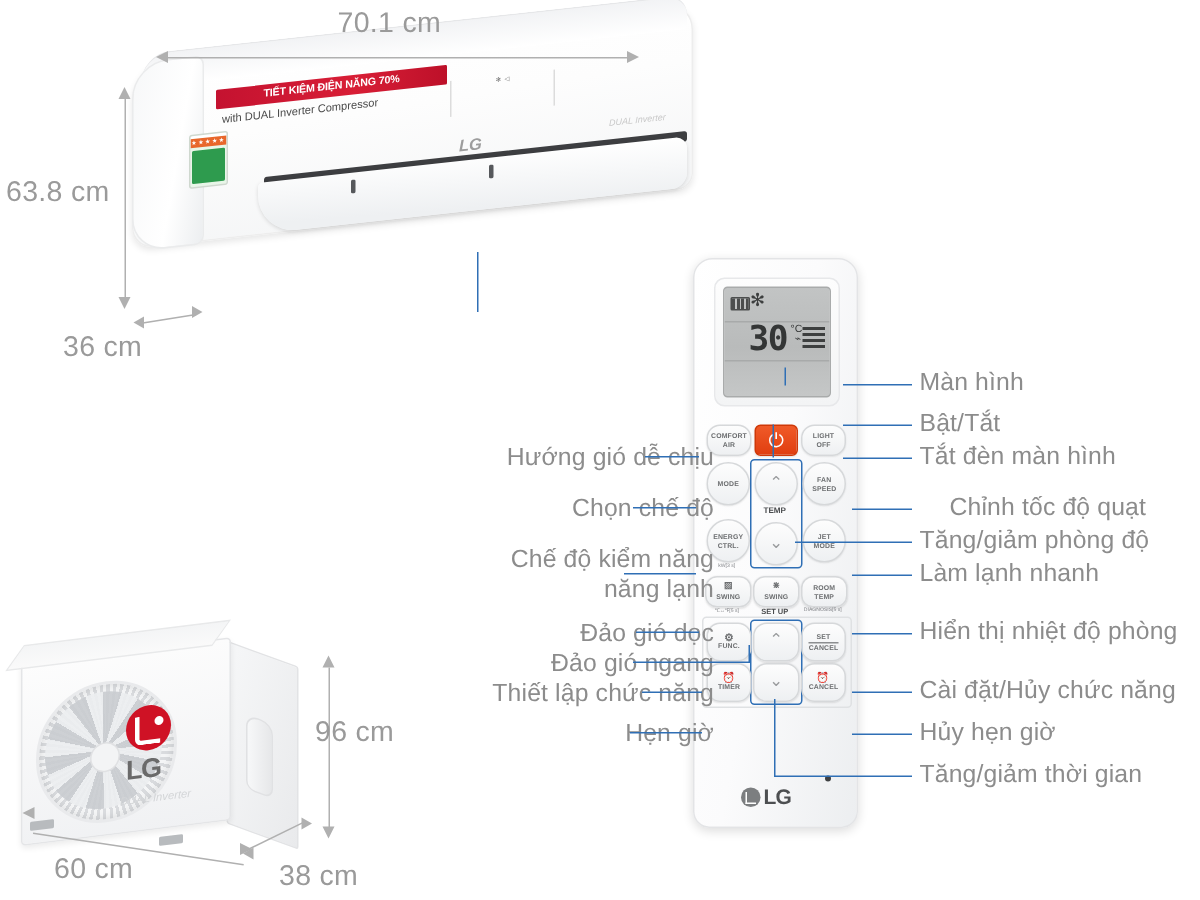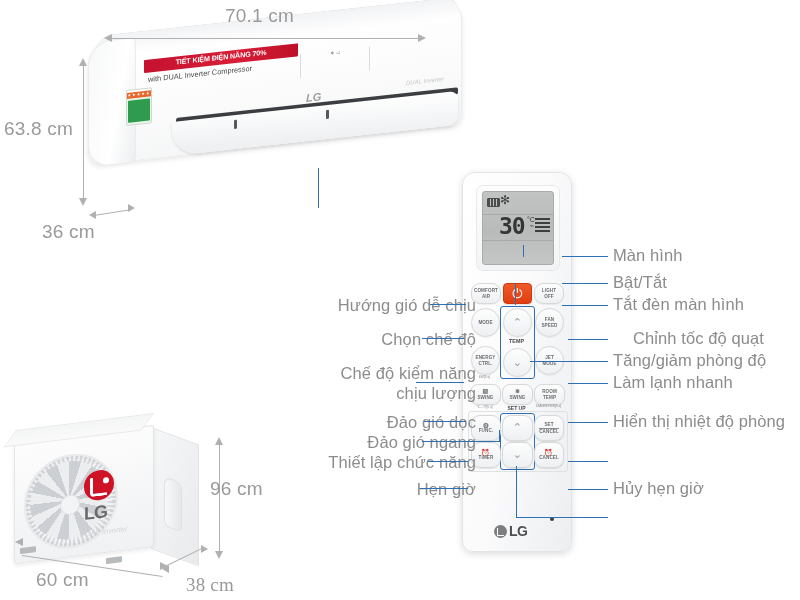--- a/index.html
+++ b/index.html
@@ -453,21 +453,21 @@
   <div class="dim" style="left:210px; top:478px;">96 cm</div>
 
   <div class="darrow h" style="left:22px; top:555px; width:142px; transform:rotate(8.5deg); transform-origin:left center;"></div>
   <div class="ahead" style="left:15px; top:538px; border-top:4.5px solid transparent; border-bottom:4.5px solid transparent; border-right:8px solid #b0b0b0;"></div>
   <div class="ahead" style="left:160px; top:562px; border-top:4.5px solid transparent; border-bottom:4.5px solid transparent; border-left:8px solid #b0b0b0;"></div>
   <div class="dim" style="left:36px; top:569px;">60 cm</div>
 
   <div class="darrow h" style="left:165px; top:566px; width:42px; transform:rotate(-26deg); transform-origin:left center;"></div>
   <div class="ahead" style="left:162px; top:565px; border-top:4px solid transparent; border-bottom:4px solid transparent; border-right:7px solid #b0b0b0;"></div>
   <div class="ahead" style="left:201px; top:545px; border-top:4px solid transparent; border-bottom:4px solid transparent; border-left:7px solid #b0b0b0;"></div>
-  <div class="dim" style="left:186px; top:574px;font-family:Liberation Serif, serif;">38 cm</div>
+  <div class="dim" style="left:186px; top:574px;">38 cm</div>
 
   <div id="remote">
 
     <div class="rm-screenframe"></div>
     <div class="rm-lcd">
       <div class="line1"></div>
       <div class="line2"></div>
       <div class="rm-batt"></div>
       <div class="rm-snow">✻</div>
       <div class="rm-temp">30</div>
@@ -582,21 +582,21 @@
     </div>
   </div>
 
   <div class="callout r" style="left:276px; top:295px; width:200px;">Hướng gió dễ chịu</div>
   <div class="lline" style="left:430px; top:304px; width:36px;"></div>
 
   <div class="callout r" style="left:276px; top:329px; width:200px;">Chọn chế độ</div>
   <div class="lline" style="left:422px; top:338px; width:42px;"></div>
 
   <div class="callout r" style="left:256px; top:363px; width:220px;">Chế độ kiểm năng</div>
-  <div class="callout r" style="left:256px; top:383px; width:220px;">chịu lượng</div>
+  <div class="callout r" style="left:256px; top:383px; width:220px;">năng lạnh</div>
   <div class="lline" style="left:416px; top:382px; width:48px;"></div>
 
   <div class="callout r" style="left:276px; top:412px; width:200px;">Đảo gió dọc</div>
   <div class="lline" style="left:424px; top:421px; width:42px;"></div>
 
   <div class="callout r" style="left:256px; top:432px; width:220px;">Đảo gió ngang</div>
   <div class="lline" style="left:422px; top:441px; width:78px;"></div>
   <div class="lline v" style="left:499px; top:430px; height:12px;"></div>
 
   <div class="callout r" style="left:246px; top:452px; width:230px;">Thiết lập chức năng</div>
@@ -622,20 +622,22 @@
   <div class="lline" style="left:530px; top:361px; width:78px;"></div>
   <div class="callout" style="left:613px; top:350px;">Tăng/giảm phòng độ</div>
 
   <div class="lline" style="left:568px; top:383px; width:40px;"></div>
   <div class="callout" style="left:613px; top:372px;">Làm lạnh nhanh</div>
 
   <div class="lline" style="left:568px; top:422px; width:40px;"></div>
   <div class="callout" style="left:613px; top:411px;">Hiển thị nhiệt độ phòng</div>
 
   <div class="lline" style="left:568px; top:461px; width:40px;"></div>
+  <div class="callout" style="left:613px; top:450px;">Cài đặt/Hủy chức năng</div>
 
   <div class="lline" style="left:568px; top:489px; width:40px;"></div>
   <div class="callout" style="left:613px; top:478px;">Hủy hẹn giờ</div>
 
   <div class="lline" style="left:516px; top:517px; width:92px;"></div>
   <div class="lline v" style="left:516px; top:466px; height:52px;"></div>
+  <div class="callout" style="left:613px; top:506px;">Tăng/giảm thời gian</div>
 
 </div>
 
 </body></html>

